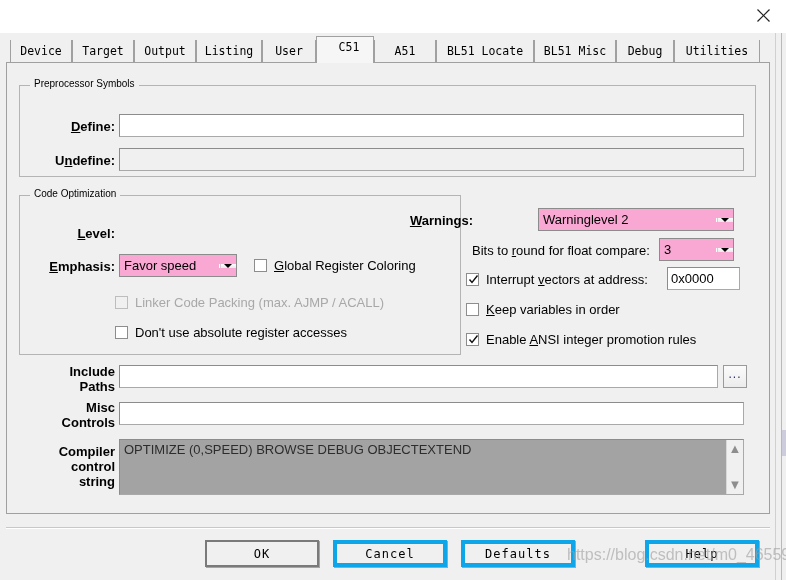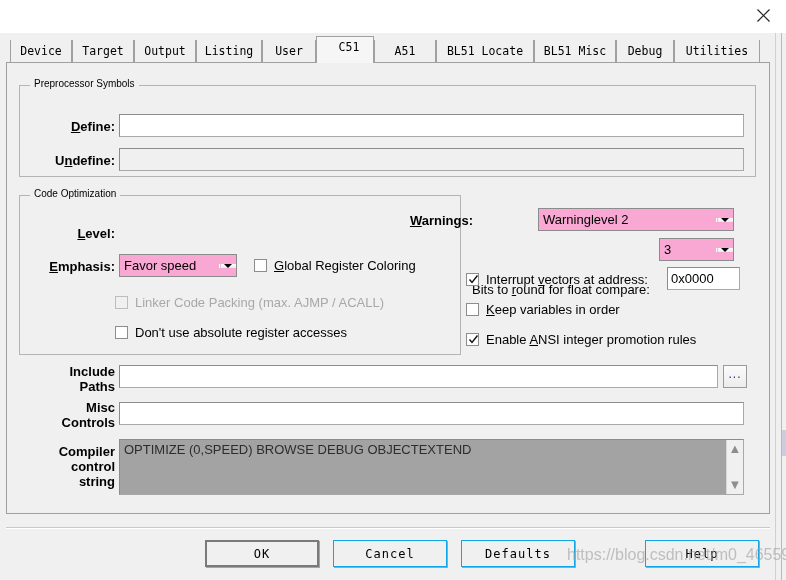--- a/index.html
+++ b/index.html
@@ -263,21 +263,21 @@
     left: 6px; top: 527px;
     width: 764px; height: 1px;
     background: #c8c8c8;
     border-bottom: 1px solid #ffffff;
   }
   .btn {
     position: absolute;
     top: 540px;
     height: 27px;
     background: #f0f0f0;
-    border: 1px solid #0ea5e9;
+    border: 4px solid #0ea5e9;
     box-shadow: 1px 1px 0 #a5a5a5;
     box-sizing: border-box;
     font-family: "DejaVu Sans Mono", monospace;
     font-size: 12px;
     color: #000;
     display: flex;
     align-items: center;
     justify-content: center;
     letter-spacing: 1px;
   }
@@ -386,21 +386,21 @@
     </div>
 
     <div class="lbl r" style="left:400px; top:150px; width:66px;"><u>W</u>arnings:</div>
     <div class="combo" style="left:531px; top:145px; width:196px; height:23px;">
       <div class="combo-text">Warninglevel 2</div>
       <div class="combo-arrow">
           <span class="arrow-down"></span>
         </div>
     </div>
 
-    <div class="lbl" style="left:465px; top:180px;margin-top:39px;">Bits to <u>r</u>ound for float compare:</div>
+    <div class="lbl" style="left:465px; top:180px;">Bits to <u>r</u>ound for float compare:</div>
     <div class="combo" style="left:652px; top:175px; width:75px; height:23px;">
       <div class="combo-text">3</div>
       <div class="combo-arrow">
           <span class="arrow-down"></span>
         </div>
     </div>
 
     <div class="cb" style="left:459px; top:209px;">
       <span class="cb-box">
         <svg class="tick" viewBox="0 0 11 11">

